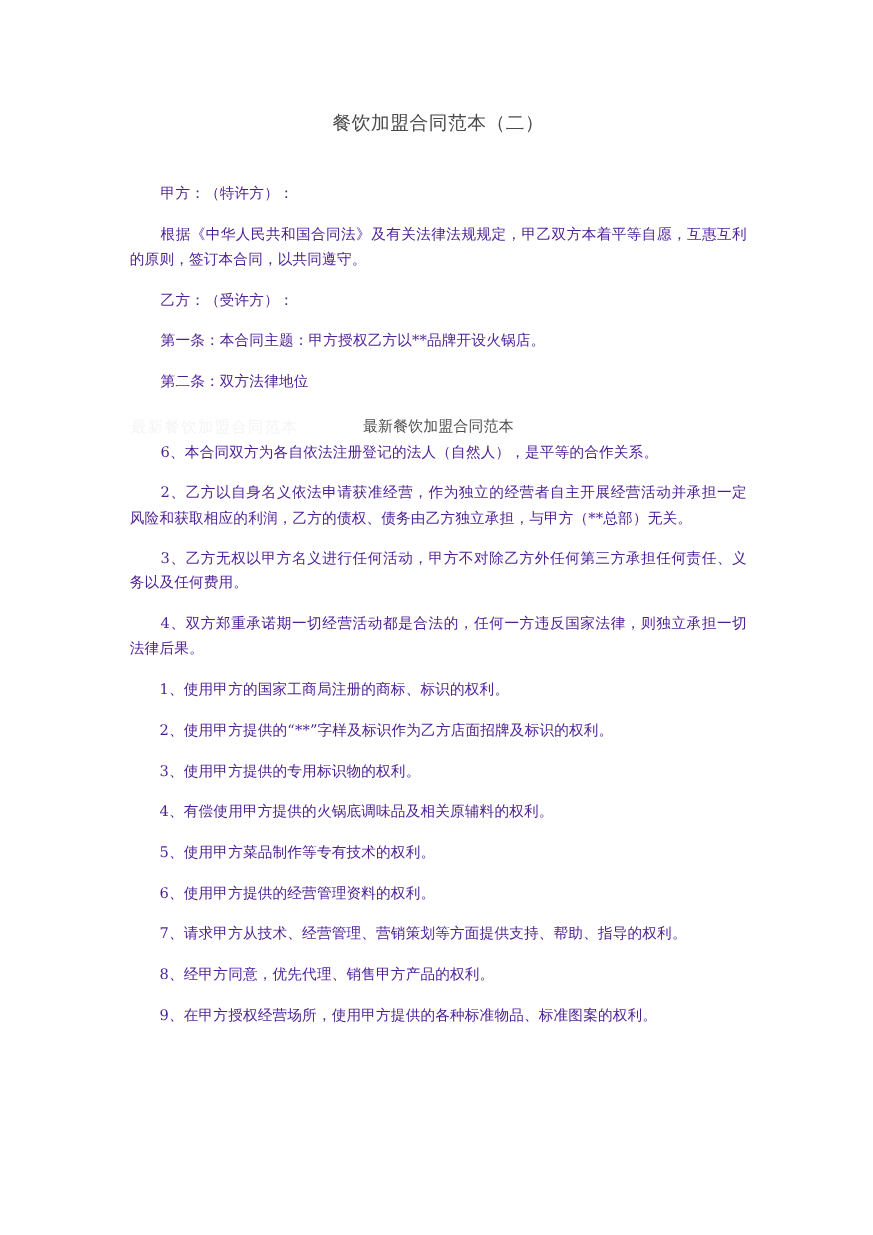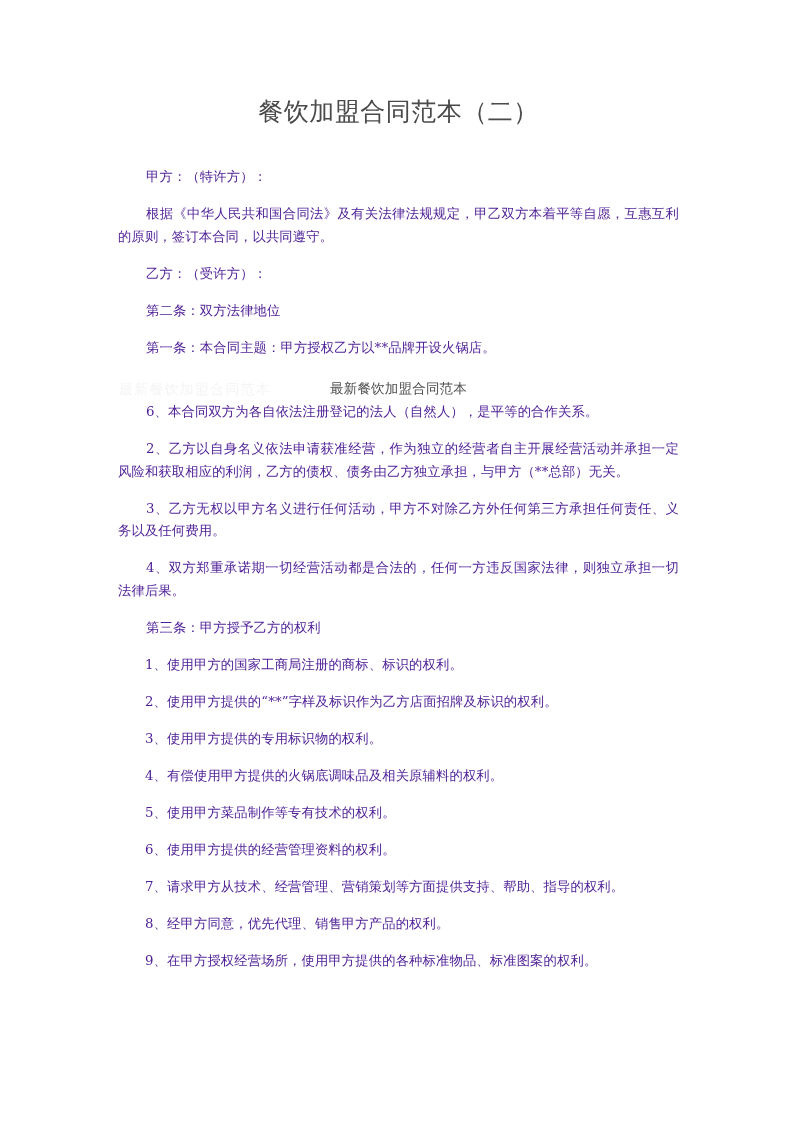--- a/index.html
+++ b/index.html
@@ -29,21 +29,21 @@
   
   .doc-body {
     position: absolute;
     left: 118px;
     top: 0;
     width: 561px;
   }
 
   .doc-title {
     text-align: center;
-    font-size: 25px;
+    font-size: 17px;
     line-height: 28px;
     color: #4a4a4a;
     letter-spacing: 0.5px;
     margin: 0;
     padding-top: 98px;
     padding-bottom: 0;
     font-weight: normal;
     font-family: "DejaVu Serif", "Liberation Serif", serif;
   }
 
@@ -110,38 +110,37 @@
     <h1 class="doc-title">餐饮加盟合同范本（二）</h1>
 
     <div class="spacer-40"></div>
 
     <p class="para indent">甲方：（特许方）：</p>
 
     <p class="para indent">根据《中华人民共和国合同法》及有关法律法规规定，甲乙双方本着平等自愿，互惠互利的原则，签订本合同，以共同遵守。</p>
 
     <p class="para indent">乙方：（受许方）：</p>
 
+    <p class="para indent">第一条：本合同主题：甲方授权乙方以**品牌开设火锅店。</p>
+
     <p class="para indent">第二条：双方法律地位</p>
-
-    <p class="para indent">第一条：本合同主题：甲方授权乙方以**品牌开设火锅店。</p>
 
     <div class="wm-line">
       <span class="watermark">最新餐饮加盟合同范本</span>
       <span class="centered-heading">最新餐饮加盟合同范本</span>
     </div>
 
     <p class="para indent">6、本合同双方为各自依法注册登记的法人（自然人），是平等的合作关系。</p>
 
     <p class="para indent">2、乙方以自身名义依法申请获准经营，作为独立的经营者自主开展经营活动并承担一定风险和获取相应的利润，乙方的债权、债务由乙方独立承担，与甲方（**总部）无关。</p>
 
     <p class="para indent">3、乙方无权以甲方名义进行任何活动，甲方不对除乙方外任何第三方承担任何责任、义务以及任何费用。</p>
 
     <p class="para indent">4、双方郑重承诺期一切经营活动都是合法的，任何一方违反国家法律，则独立承担一切法律后果。</p>
 
-    <p class="para indent">第三条：甲方授予乙方的权利</p>
 
     <p class="para flush">1、使用甲方的国家工商局注册的商标、标识的权利。</p>
 
     <p class="para flush">2、使用甲方提供的“**”字样及标识作为乙方店面招牌及标识的权利。</p>
 
     <p class="para flush">3、使用甲方提供的专用标识物的权利。</p>
 
     <p class="para flush">4、有偿使用甲方提供的火锅底调味品及相关原辅料的权利。</p>
 
     <p class="para flush">5、使用甲方菜品制作等专有技术的权利。</p>

